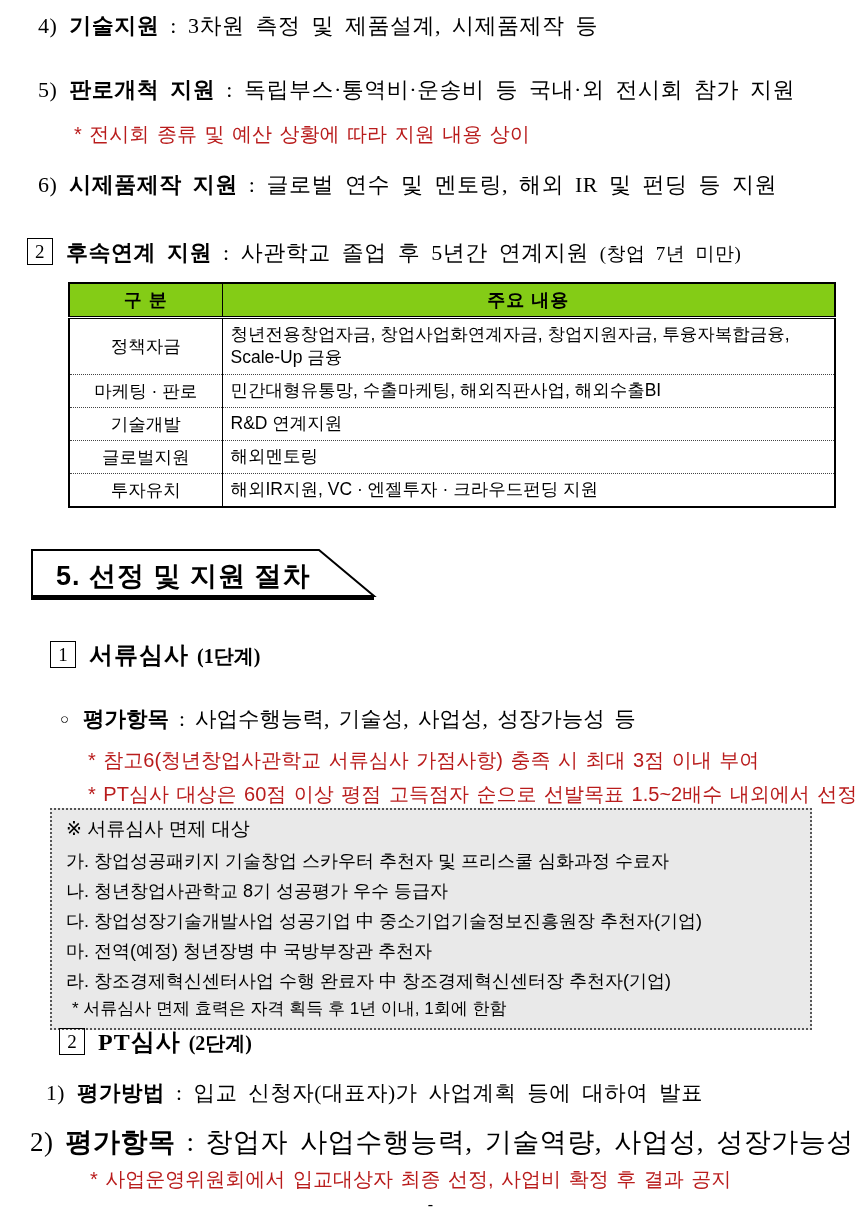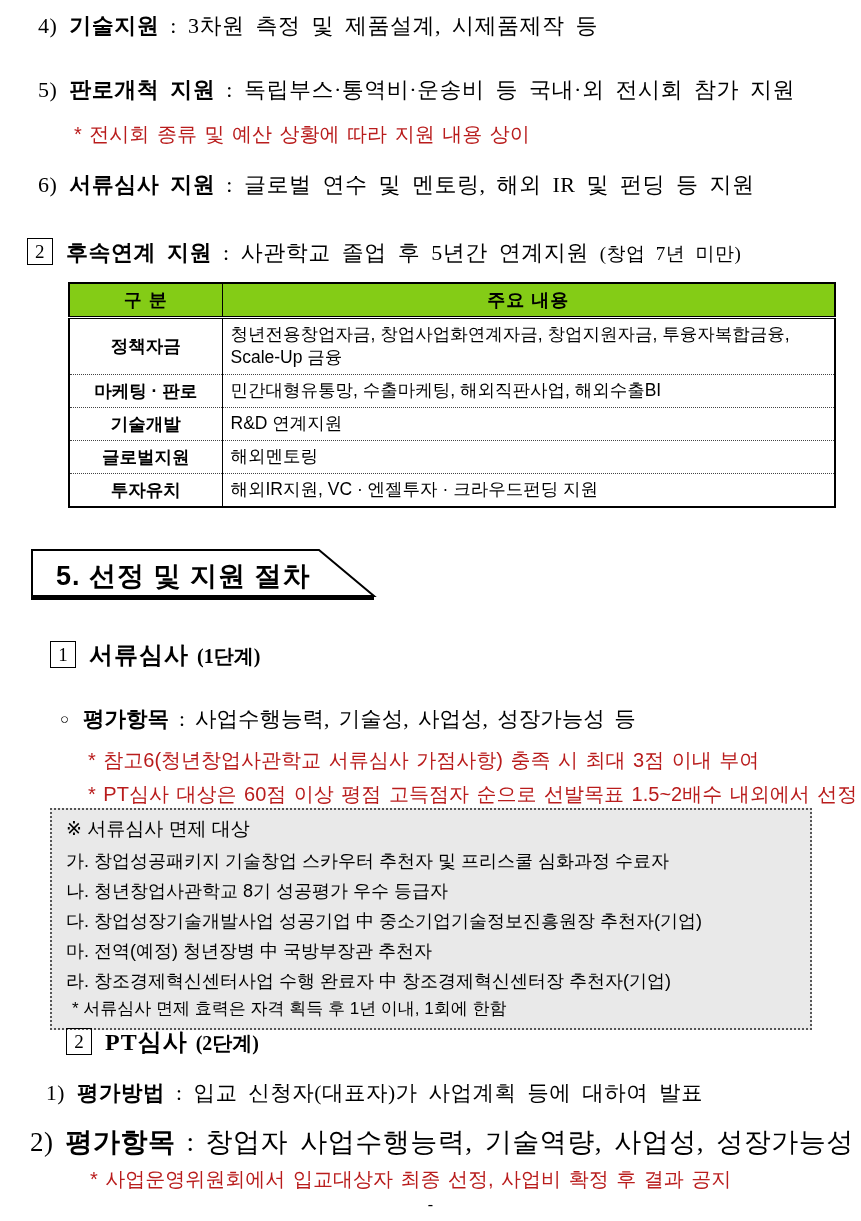--- a/index.html
+++ b/index.html
@@ -50,21 +50,21 @@
   }
   table.linked th {
     background: #84cc16;
     border-bottom: 3px double #000;
     font-size: 18px; font-weight: bold;
     height: 34px; text-align: center;
     letter-spacing: 1px;
   }
   table.linked td { padding: 4px 8px; vertical-align: middle; }
   table.linked td.cat {
-    text-align: center; font-weight: bold; width: 153px;
+    text-align: center; font-weight: normal; width: 153px;
     border-right: 1.5px solid #000; padding: 4px 2px;
   }
   table.linked th.cat-h { border-right: 1.5px solid #000; width: 153px; }
   table.linked tbody tr { border-bottom: 1.5px dotted #444; }
   table.linked tbody tr:last-child { border-bottom: none; }
   table.linked td.val { line-height: 1.35; }
 
   
   .banner { position: absolute; left: 30px; top: 548px; width: 348px; height: 54px; }
   .banner svg { position: absolute; left: 0; top: 0; }
@@ -111,21 +111,21 @@
   <div class="doc-line" style="left:38px; top:13px;">
     <span class="num">4)</span><span class="lbl">기술지원</span><span class="colon">:</span><span>3차원 측정 및 제품설계, 시제품제작 등</span>
   </div>
 
   <div class="doc-line" style="left:38px; top:77px;">
     <span class="num">5)</span><span class="lbl">판로개척 지원</span><span class="colon">:</span><span>독립부스·통역비·운송비 등 국내·외 전시회 참가 지원</span>
   </div>
   <div class="note" style="left:74px; top:121px;">* 전시회 종류 및 예산 상황에 따라 지원 내용 상이</div>
 
   <div class="doc-line" style="left:38px; top:172px;">
-    <span class="num">6)</span><span class="lbl">서류심사 지원</span><span class="colon">:</span><span>글로벌 연수 및 멘토링, 해외 IR 및 펀딩 등 지원</span>
+    <span class="num">6)</span><span class="lbl">시제품제작 지원</span><span class="colon">:</span><span>글로벌 연수 및 멘토링, 해외 IR 및 펀딩 등 지원</span>
   </div>
 
   <div class="doc-line" style="left:27px; top:238px;">
     <span class="numbox">2</span><span class="lbl">후속연계 지원</span><span class="colon">:</span><span>사관학교 졸업 후 5년간 연계지원</span> <span class="suffix">(창업 7년 미만)</span>
   </div>
 
   <table class="linked">
     <thead>
       <tr>
         <th class="cat-h">구 분</th>
@@ -178,21 +178,21 @@
   <div class="exempt-box">
     <div class="ex-title">※ 서류심사 면제 대상</div>
     <div class="ex-item">가. 창업성공패키지 기술창업 스카우터 추천자 및 프리스쿨 심화과정 수료자</div>
     <div class="ex-item">나. 청년창업사관학교 8기 성공평가 우수 등급자</div>
     <div class="ex-item">다. 창업성장기술개발사업 성공기업 中 중소기업기술정보진흥원장 추천자(기업)</div>
     <div class="ex-item">마. 전역(예정) 청년장병 中 국방부장관 추천자</div>
     <div class="ex-item">라. 창조경제혁신센터사업 수행 완료자 中 창조경제혁신센터장 추천자(기업)</div>
     <div class="ex-foot">* 서류심사 면제 효력은 자격 획득 후 1년 이내, 1회에 한함</div>
   </div>
 
-  <div class="sec-head" style="left:66px; top:1026px;">
+  <div class="sec-head" style="left:59px; top:1026px;">
     <span class="numbox">2</span><span class="title">PT심사</span><span class="stage">(2단계)</span>
   </div>
 
   <div class="doc-line" style="left:46px; top:1081px; font-size:21.5px;">
     <span class="num">1)</span><span class="lbl">평가방법</span><span class="colon">:</span><span>입교 신청자(대표자)가 사업계획 등에 대하여 발표</span>
   </div>
 
   <div class="doc-line" style="left:30px; top:1126px; font-size:27px;">
     <span class="num">2)</span><span class="lbl">평가항목</span><span class="colon">:</span><span>창업자 사업수행능력, 기술역량, 사업성, 성장가능성 등</span>
   </div>

